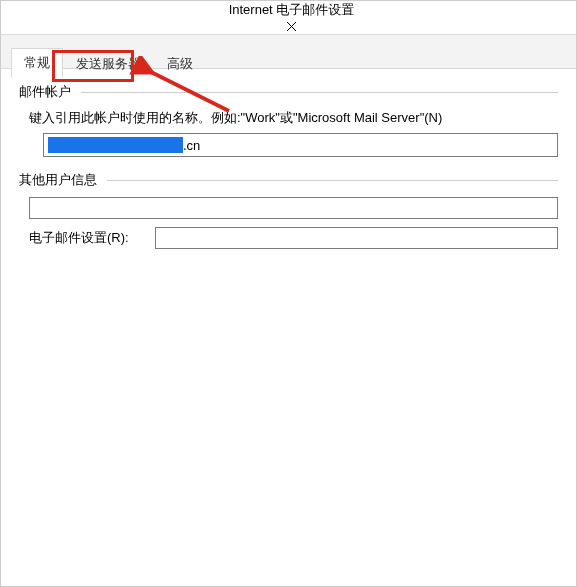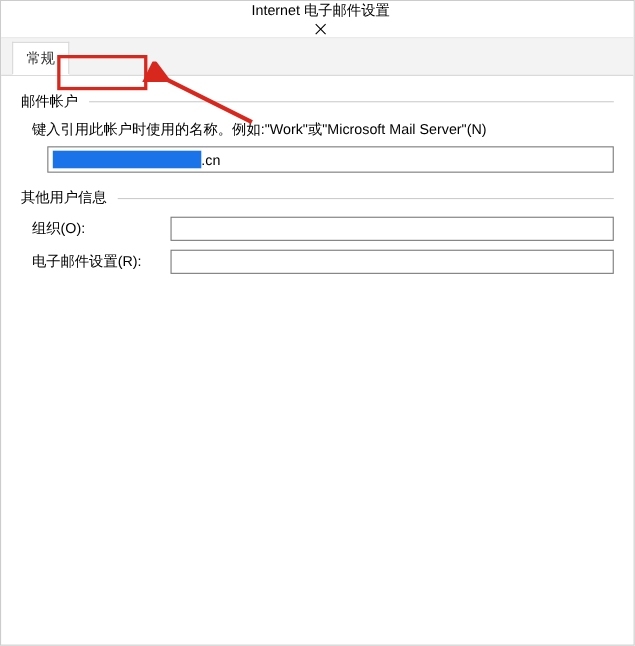--- a/index.html
+++ b/index.html
@@ -43,21 +43,21 @@
       padding: 6px 10px 0 10px;
       gap: 0;
     }
     .tab {
       padding: 5px 12px 5px 12px;
       font-size: 13px;
       color: #333;
       border: 1px solid transparent;
       border-bottom: none;
       position: relative;
-      top: 0;
+      top: 10px;
       cursor: pointer;
     }
     .tab.active {
       background: #fff;
       border: 1px solid #d8d8d8;
       border-bottom: 1px solid #fff;
     }
     .content { padding: 14px 18px; }
     fieldset {
       border: none;
@@ -141,20 +141,22 @@
     <span>
       <svg width="11" height="11" viewBox="0 0 11 11">
           <path d="M1 1 L10 10 M10 1 L1 10" stroke="#000" stroke-width="1" fill="none"></path>
         </svg>
     </span>
   </div>
 </div>
 
 <div class="tabbar">
   <div class="tab active"><span>常规</span></div>
+  <div class="tab"><span>发送服务器</span></div>
+  <div class="tab"><span>高级</span></div>
 </div>
 
 <div class="content">
   <fieldset>
     <div class="group-title">
       <span>邮件帐户</span>
       <div class="line"></div>
     </div>
     <div class="desc">键入引用此帐户时使用的名称。例如:"Work"或"Microsoft Mail Server"(N)</div>
     <div class="account-input-wrap">
@@ -164,21 +166,20 @@
       </div>
     </div>
   </fieldset>
 
   <fieldset>
     <div class="group-title">
       <span>其他用户信息</span>
       <div class="line"></div>
     </div>
     <div class="input-row">
-      <span class="label">组织(O):</span>
       <input type="text" value="" style="">
     </div>
     <div class="input-row">
       <span class="label">电子邮件设置(R):</span>
       <input type="text" value="" style="">
     </div>
   </fieldset>
 </div>
 
 <div class="anno-box"></div>

